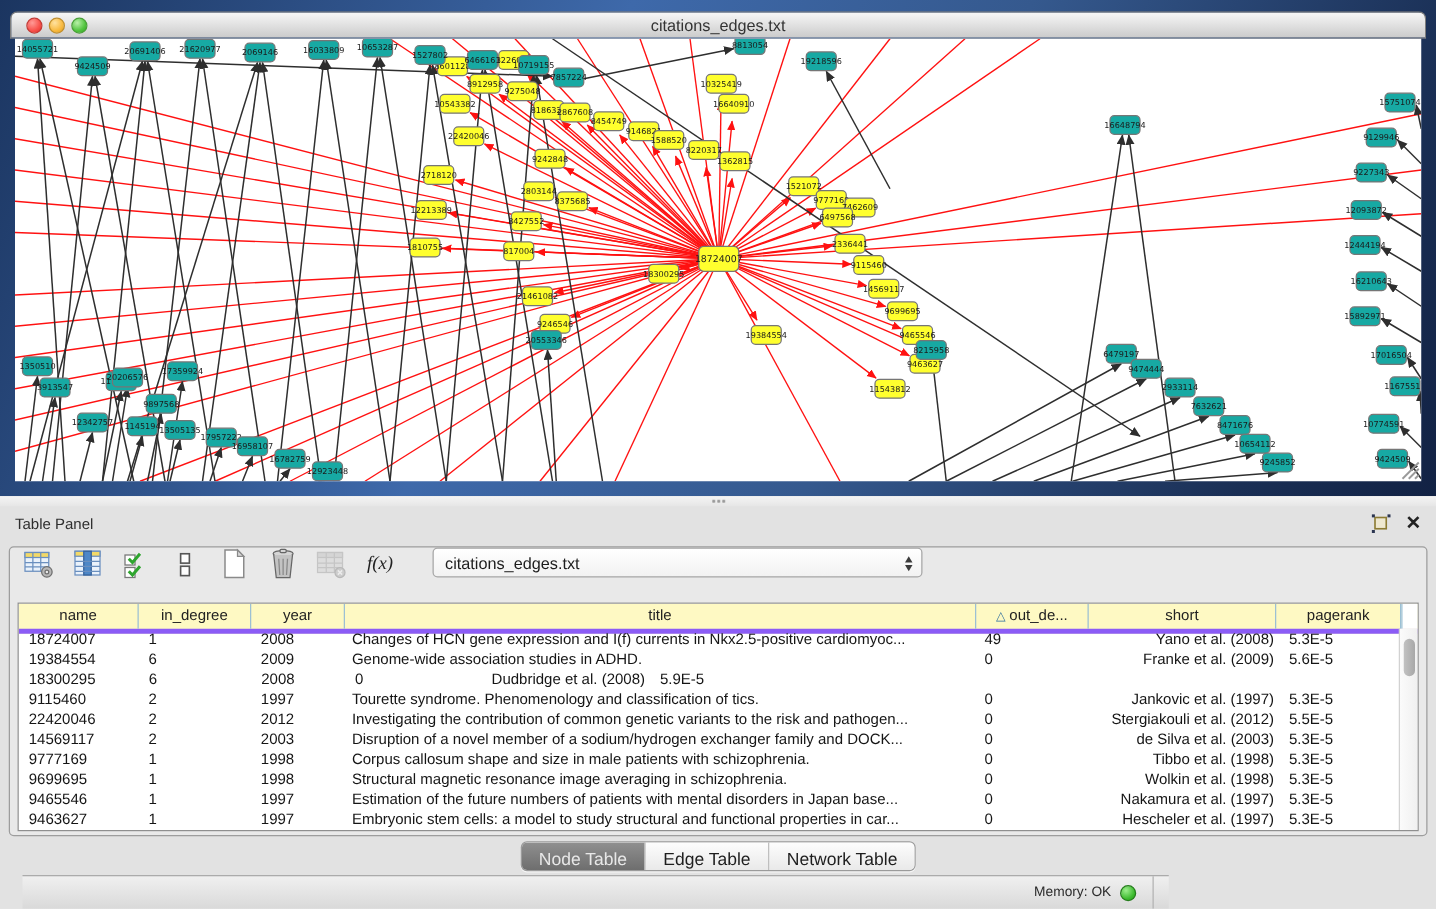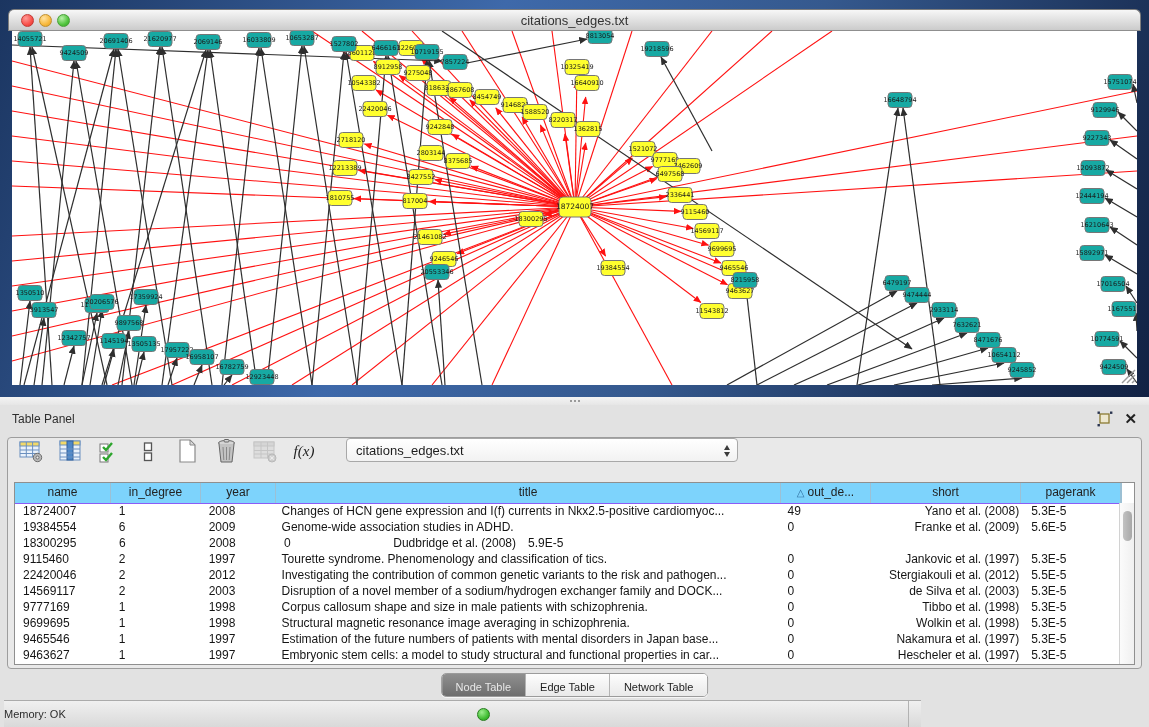--- a/index.html
+++ b/index.html
@@ -81,21 +81,21 @@
     position:absolute;right:6px;top:4px;width:9px;height:16px;
     display:flex;flex-direction:column;align-items:center;justify-content:center;gap:2px;
   }
   .tri-up{width:0;height:0;border-left:3.5px solid transparent;border-right:3.5px solid transparent;border-bottom:5px solid #3c3c3c;}
   .tri-dn{width:0;height:0;border-left:3.5px solid transparent;border-right:3.5px solid transparent;border-top:5px solid #3c3c3c;}
   #table-wrap{
     position:absolute;left:6px;right:6px;top:44px;bottom:3px;
     background:#fff;border:1px solid #8f8f8f;box-sizing:border-box;
     overflow:hidden;
   }
-  #thead{display:flex;height:20px;background:#7dd3fc;border-bottom:1px solid #8b5cf6;}
+  #thead{display:flex;height:20px;background:#fef9c3;border-bottom:4px solid #8b5cf6;}
   .th{
     box-sizing:border-box;border-right:1px solid #9cc0d4;
     font-size:12px;color:#222;text-align:center;line-height:19px;
     overflow:hidden;white-space:nowrap;
   }
   .th .sort{color:#2f6f9f;font-size:10px;margin-right:3px;}
   .c0{width:96px}.c1{width:90px}.c2{width:75px}.c3{width:505px}.c4{width:90px}.c5{width:150px}.c6{width:100px}
   #thead-pad{flex:1;background:#fff;border-left:1px solid #9cc0d4;}
   #tbody{position:absolute;left:0;right:15px;top:20px;bottom:0;overflow:hidden;}
   .tr{display:flex;height:16px;}
@@ -116,35 +116,35 @@
     background:linear-gradient(90deg,#c2c2c2,#a8a8a8);
   }
   
   #tabs{
     position:absolute;left:50%;top:276px;transform:translateX(-50%);
     display:flex;height:22px;border:1px solid #9b9b9b;border-radius:5px;
     overflow:hidden;background:#fff;
     box-shadow:0 1px 0 rgba(255,255,255,.7);
   }
   .tab{
-    padding:3px 14px;font-size:11px;line-height:21px;color:#1e1e1e;
+    padding:3px 14px;font-size:14px;line-height:21px;color:#1e1e1e;
     background:linear-gradient(#fdfdfd,#e9e9e9);
     border-right:1px solid #adadad;cursor:default;white-space:nowrap;
   }
   .tab:last-child{border-right:none;}
   .tab.selected{
     background:linear-gradient(#8f8f8f,#6e6e6e);
     color:#e8e8e8;
   }
   
   #statusbar{
-    position:absolute;left:4px;bottom:0;width:917px;height:27px;
+    position:absolute;left:18px;bottom:0;width:917px;height:27px;
     background:linear-gradient(#f0f0f0,#d9d9d9);
     border-top:1px solid #ababab;box-sizing:border-box;
-    display:flex;align-items:center;justify-content:space-between;
+    display:flex;align-items:center;justify-content:flex-end;
   }
   #mem-label{font-size:11px;color:#2c2c2c;margin-right:7px;}
   #mem-dot{
     width:13px;height:13px;border-radius:50%;
     background:radial-gradient(circle at 35% 30%,#9cee8d,#3cba2e 65%,#2d9b22);
     border:1px solid #257d1c;box-sizing:border-box;
   }
   #status-divider{width:1px;height:100%;background:#b2b2b2;margin-left:13px;margin-right:12px;}
 </style>
 </head>

